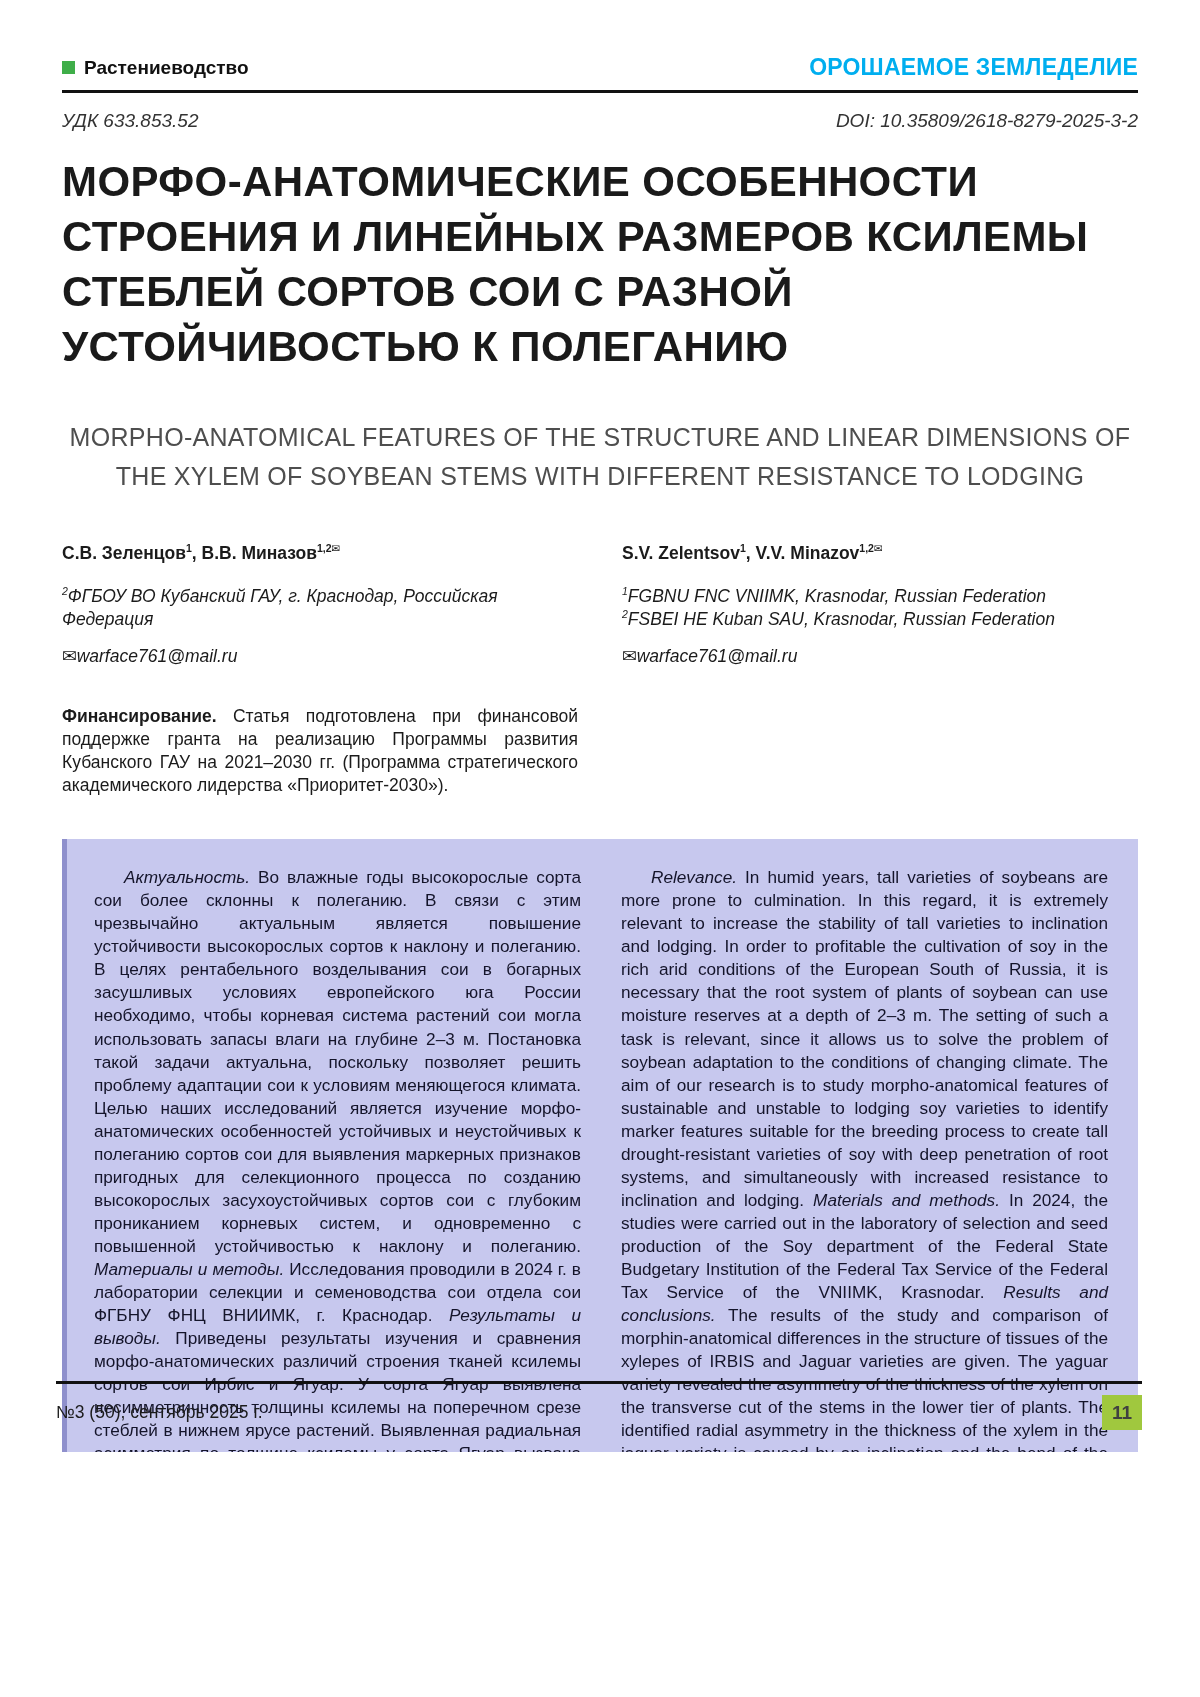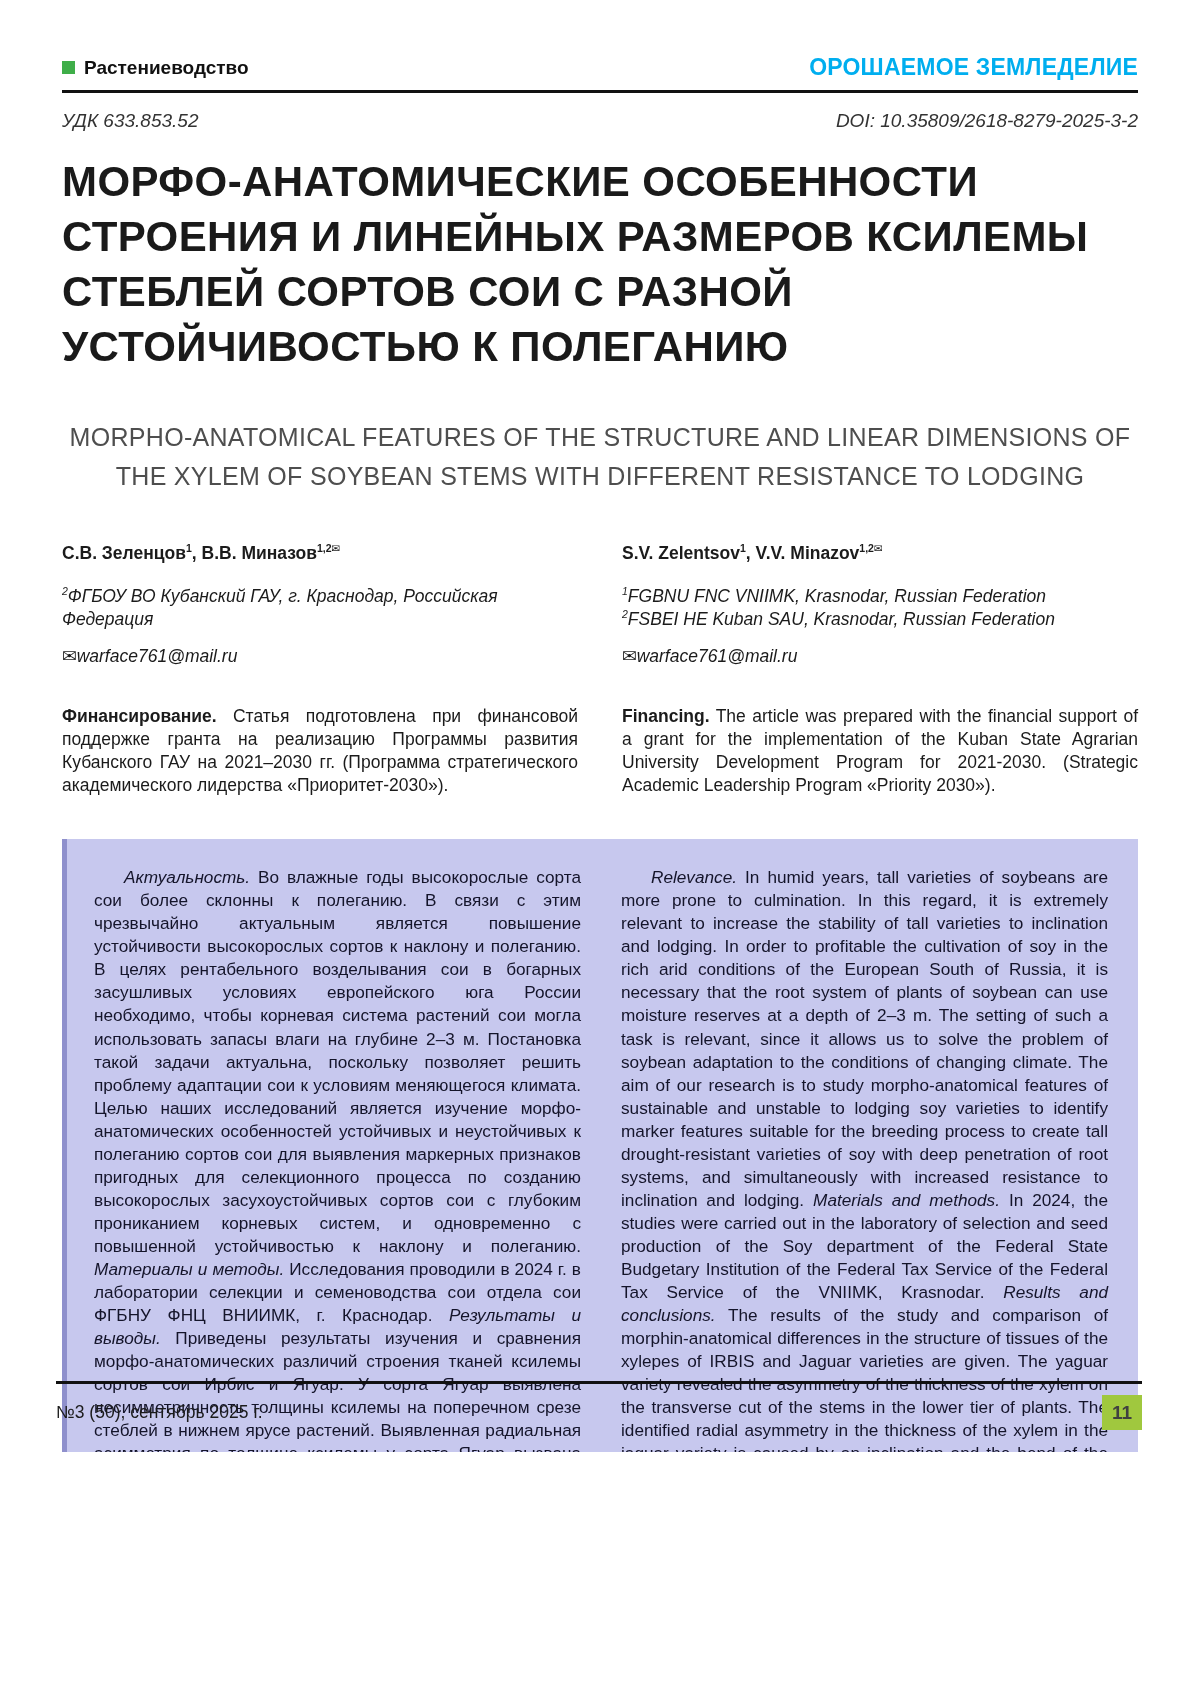--- a/index.html
+++ b/index.html
@@ -160,21 +160,20 @@
       <p class="financing"><b>Финансирование.</b><span> Статья подготовлена при финансовой поддержке гранта на реализацию Программы развития Кубанского ГАУ на 2021–2030 гг. (Программа стратегического академического лидерства «Приоритет-2030»).</span></p>
     </div>
 
     <div class="cell">
       <p class="authors"><span>S.V. Zelentsov</span><sup>1</sup><span>, V.V. Minazov</span><sup>1,2✉</sup></p>
       <div class="affil">
         <div class="affil-line"><sup>1</sup><span>FGBNU FNC VNIIMK, Krasnodar, Russian Federation</span></div>
         <div class="affil-line"><sup>2</sup><span>FSBEI HE Kuban SAU, Krasnodar, Russian Federation</span></div>
       </div>
       <p class="email"><span>✉</span><span>warface761@mail.ru</span></p>
-      <p class="financing"><b>Financing.</b><span> The article was prepared with the financial support of a grant for the implementation of the Kuban State Agrarian University Development Program for 2021-2030. (Strategic Academic Leadership Program «Priority 2030»).</span></p>
     </div>
 
   </div>
 
   <div class="abstract twocol">
     <p class="abs-col" lang="ru"><i>Актуальность.</i><span> Во влажные годы высокорослые сорта сои более склонны к полеганию. В связи с этим чрезвычайно актуальным является повышение устойчивости высокорослых сортов к наклону и полеганию. В целях рентабельного возделывания сои в богарных засушливых условиях европейского юга России необходимо, чтобы корневая система растений сои могла использовать запасы влаги на глубине 2–3 м. Постановка такой задачи актуальна, поскольку позволяет решить проблему адаптации сои к условиям меняющегося климата. Целью наших исследований является изучение морфо-анатомических особенностей устойчивых и неустойчивых к полеганию сортов сои для выявления маркерных признаков пригодных для селекционного процесса по созданию высокорослых засухоустойчивых сортов сои с глубоким прониканием корневых систем, и одновременно с повышенной устойчивостью к наклону и полеганию. </span><i>Материалы и методы.</i><span> Исследования проводили в 2024 г. в лаборатории селекции и семеноводства сои отдела сои ФГБНУ ФНЦ ВНИИМК, г. Краснодар. </span><i>Результаты и выводы.</i><span> Приведены результаты изучения и сравнения морфо-анатомических различий строения тканей ксилемы сортов сои Ирбис и Ягуар. У сорта Ягуар выявлена несимметричность толщины ксилемы на поперечном срезе стеблей в нижнем ярусе растений. Выявленная радиальная асимметрия по толщине ксилемы у сорта Ягуар вызвана наклоном и изгибом стеблей в этой части растений. При осмотре продольных срезов стеблей сортов Ирбис и Ягуар выявлены некоторые различия между этими сортами. У сорта Ягуар выявлена несимметричность толщины ксилемы на</span></p>
     <p class="abs-col" lang="en"><i>Relevance.</i><span> In humid years, tall varieties of soybeans are more prone to culmination. In this regard, it is extremely relevant to increase the stability of tall varieties to inclination and lodging. In order to profitable the cultivation of soy in the rich arid conditions of the European South of Russia, it is necessary that the root system of plants of soybean can use moisture reserves at a depth of 2–3 m. The setting of such a task is relevant, since it allows us to solve the problem of soybean adaptation to the conditions of changing climate. The aim of our research is to study morpho-anatomical features of sustainable and unstable to lodging soy varieties to identify marker features suitable for the breeding process to create tall drought-resistant varieties of soy with deep penetration of root systems, and simultaneously with increased resistance to inclination and lodging. </span><i>Materials and methods.</i><span> In 2024, the studies were carried out in the laboratory of selection and seed production of the Soy department of the Federal State Budgetary Institution of the Federal Tax Service of the Federal Tax Service of the VNIIMK, Krasnodar. </span><i>Results and conclusions.</i><span> The results of the study and comparison of morphin-anatomical differences in the structure of tissues of the xylepes of IRBIS and Jaguar varieties are given. The yaguar variety revealed the asymmetry of the thickness of the xylem on the transverse cut of the stems in the lower tier of plants. The identified radial asymmetry in the thickness of the xylem in the jaguar variety is caused by an inclination and the bend of the stems in this part of the plants. When examining the longitudinal sections of the stems of the varieties of Irbis and Jaguar, some differences between these varieties were revealed. The yaguar variety revealed the asymmetry of the thickness of the xylem on</span></p>
   </div>
 
   <div class="footer">

